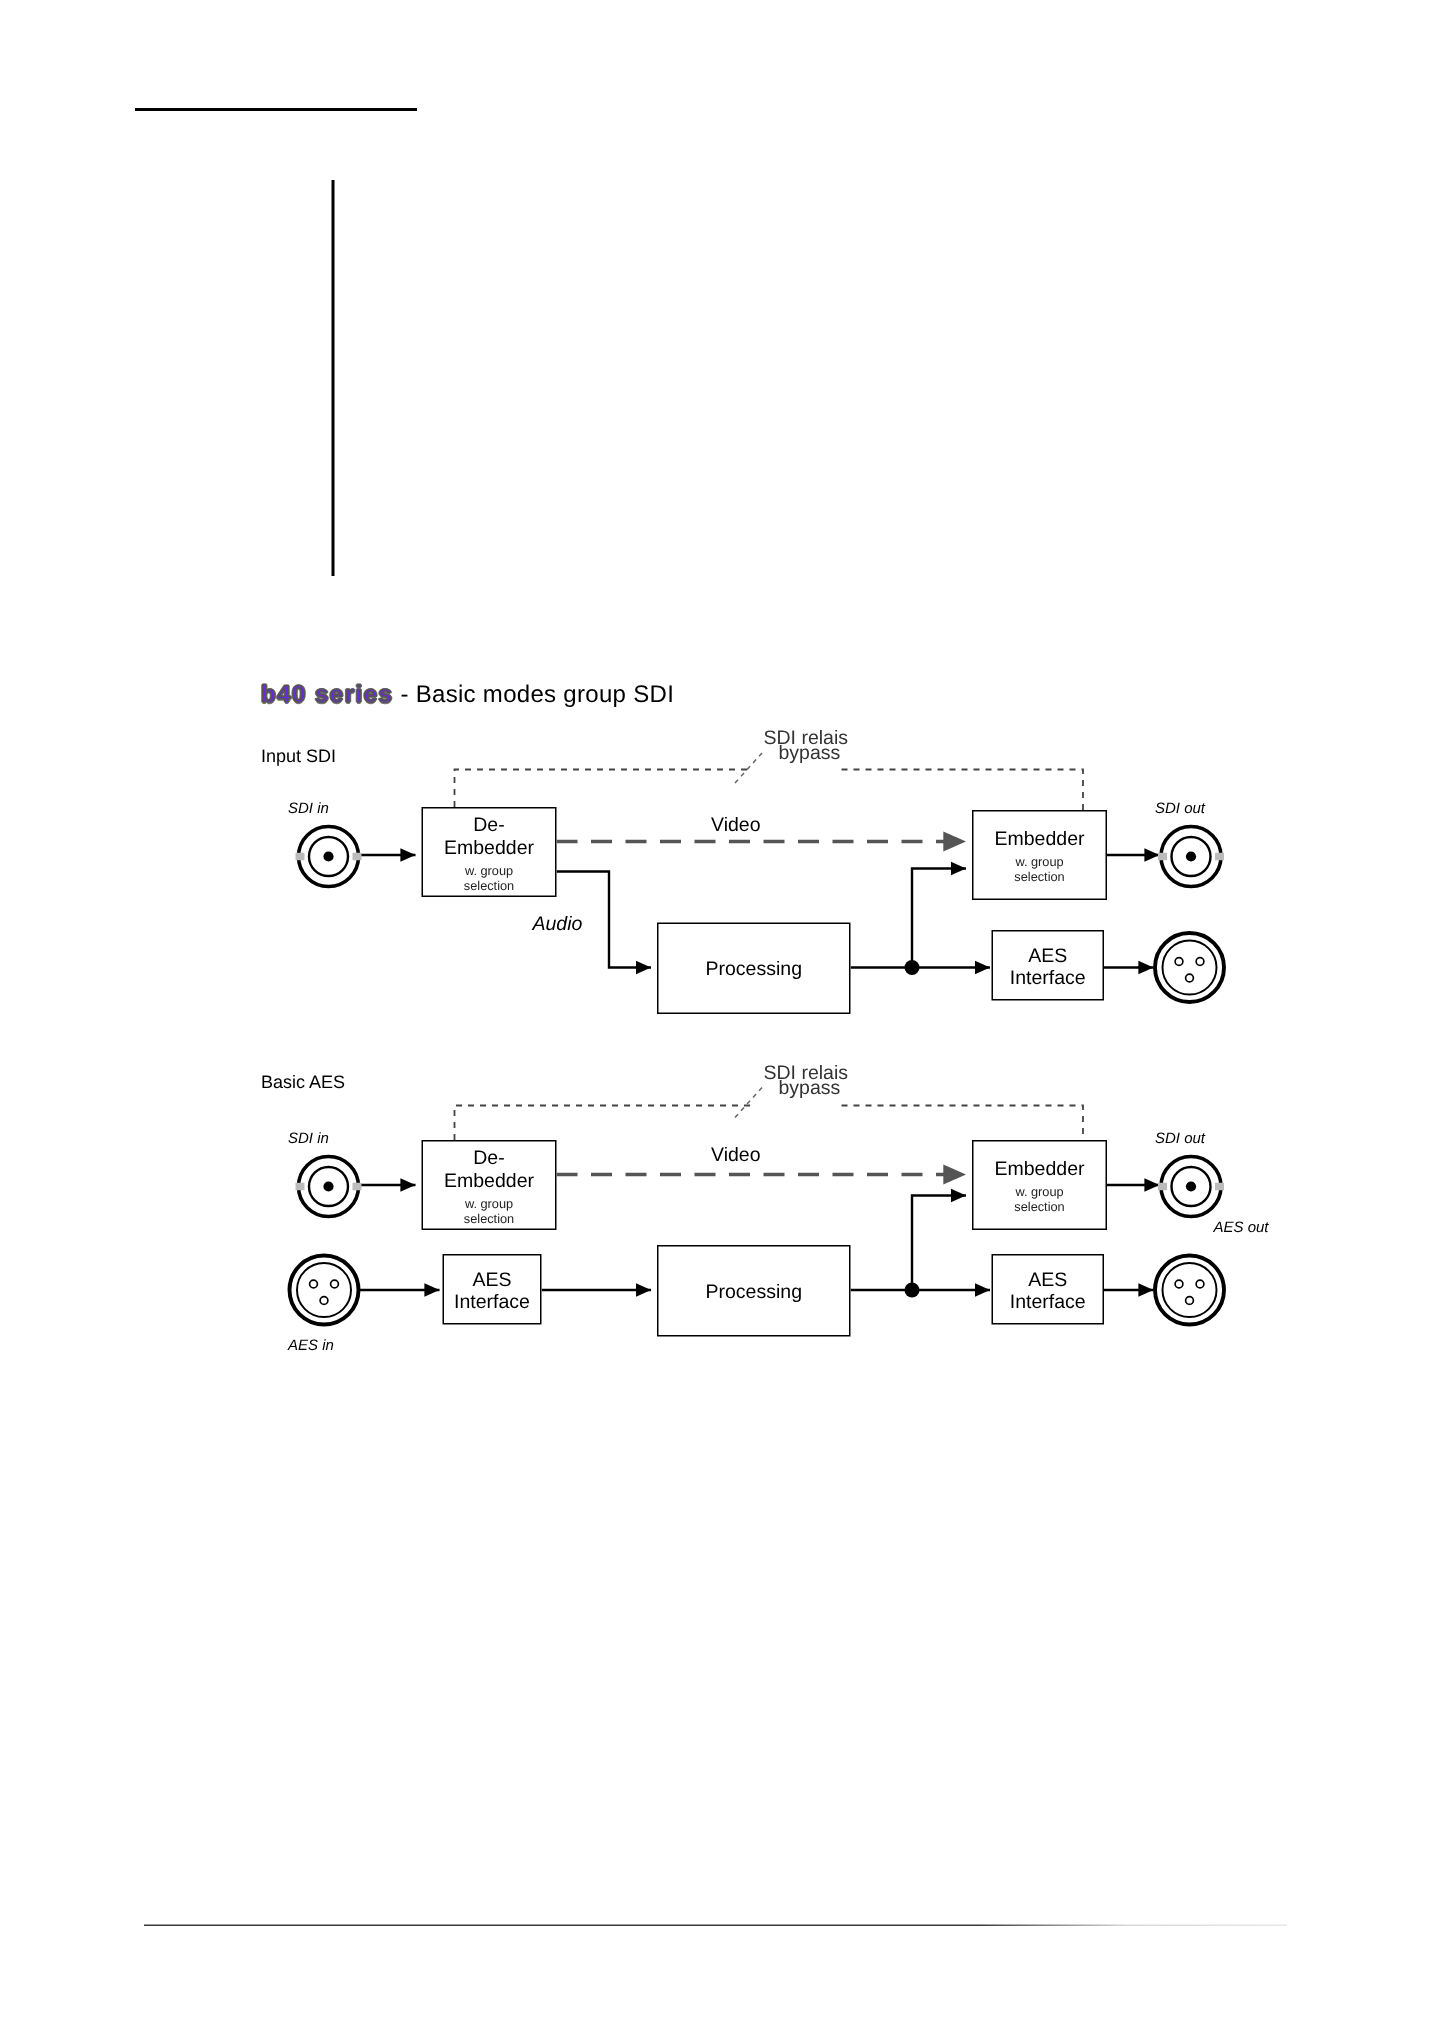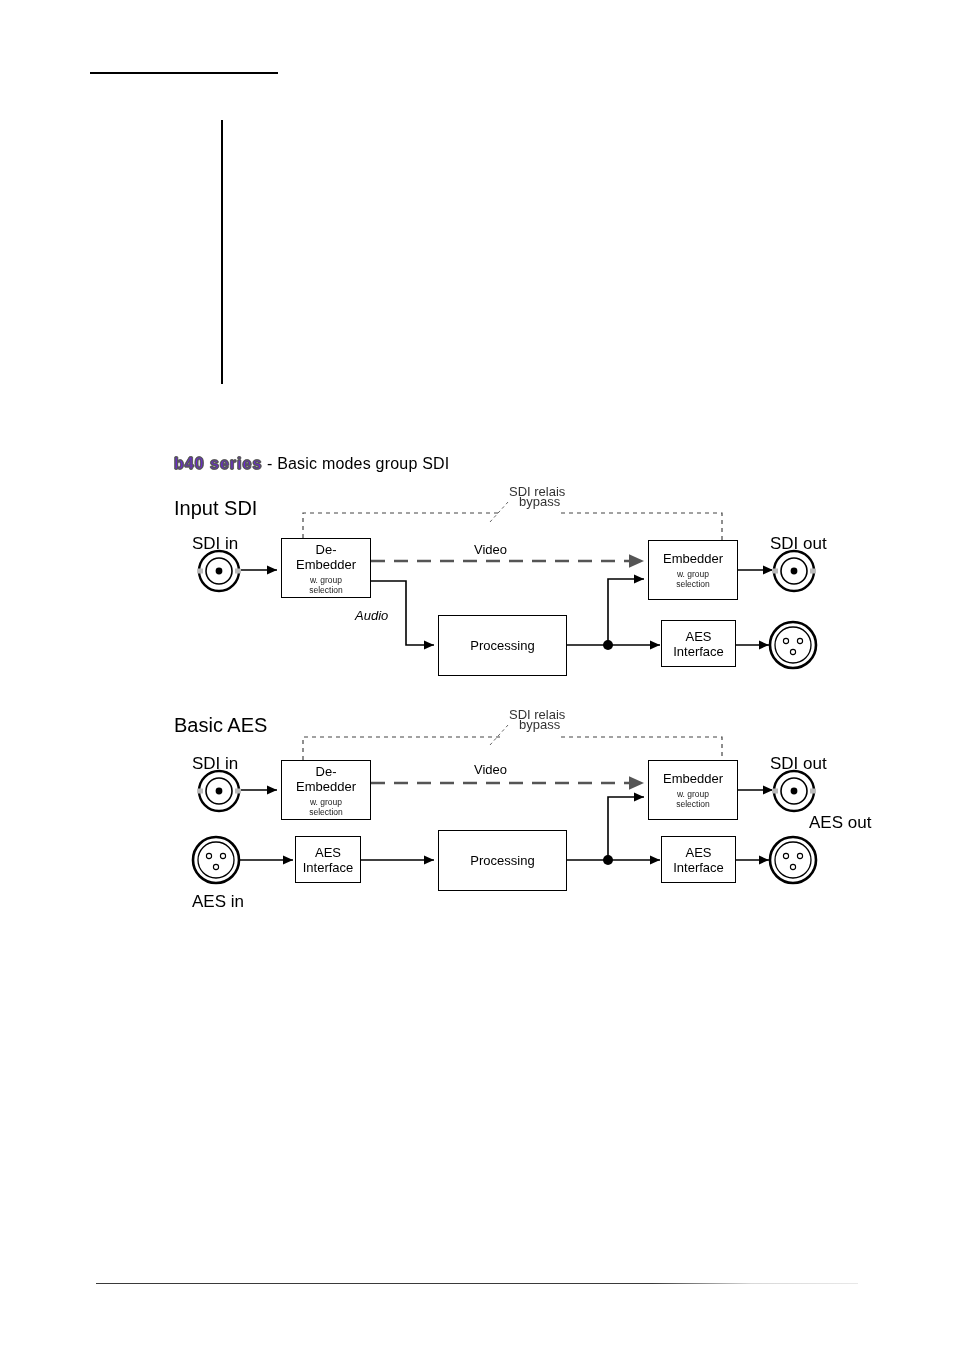--- a/index.html
+++ b/index.html
@@ -76,28 +76,29 @@
     top: 424px;
     width: 120px;
     height: 78px;
   }
 
   
   .diagram { position: absolute; }
 
   .sec-label {
     position: absolute;
-    font-size: 20px;
+    font-size: 12px;
     white-space: nowrap;
     text-align: right;
   }
   .port-label {
     position: absolute;
-    font-size: 17px;
-    white-space: nowrap;
+    font-size: 10px;
+    white-space: nowrap;
+    font-style: italic;
   }
   .flow-label {
     position: absolute;
     font-size: 13px;
     white-space: nowrap;
   }
   .tiny-label {
     position: absolute;
     font-size: 13px;
     line-height: 10px;

